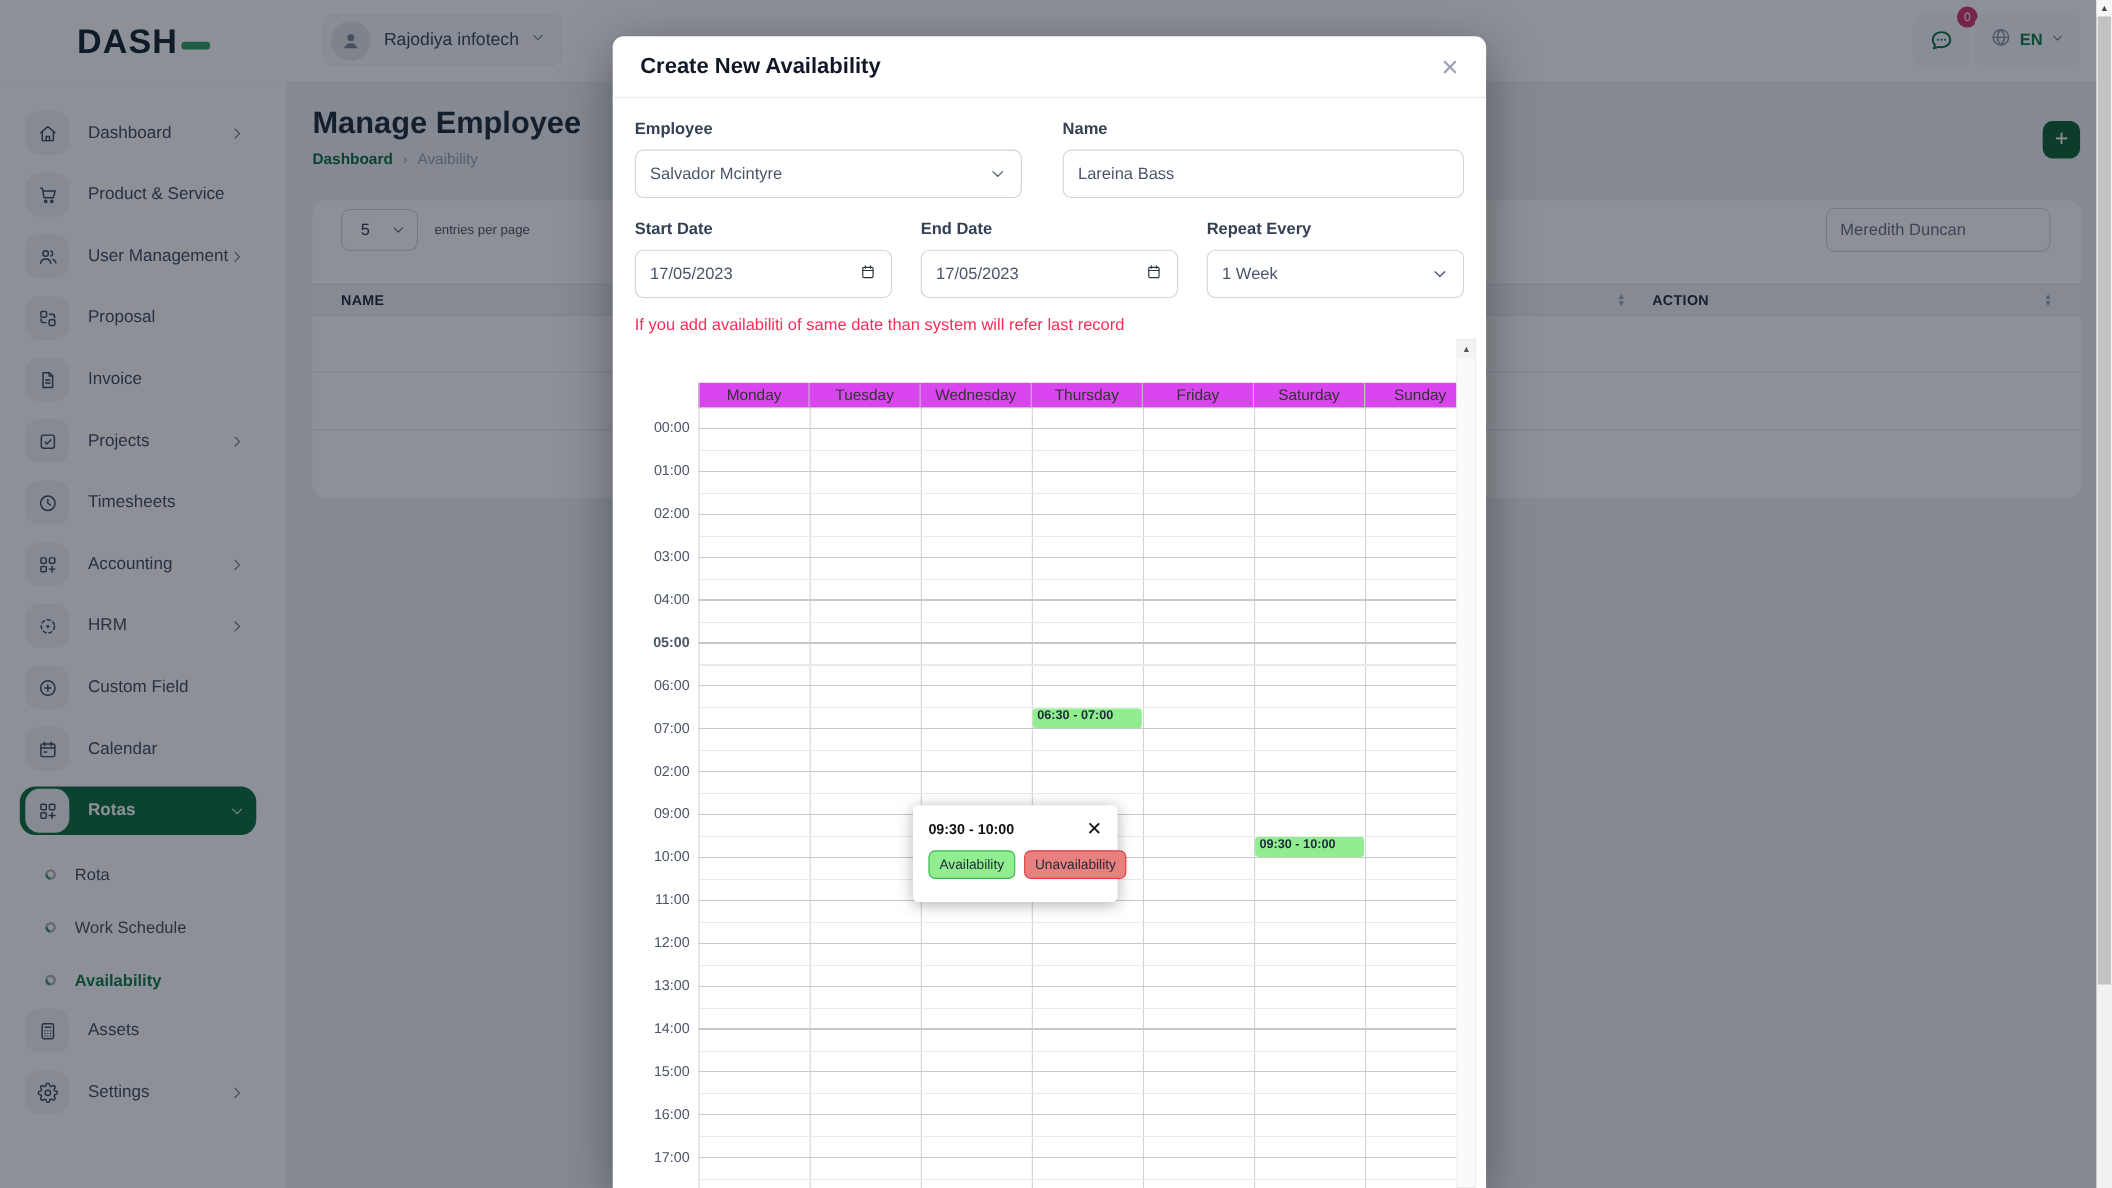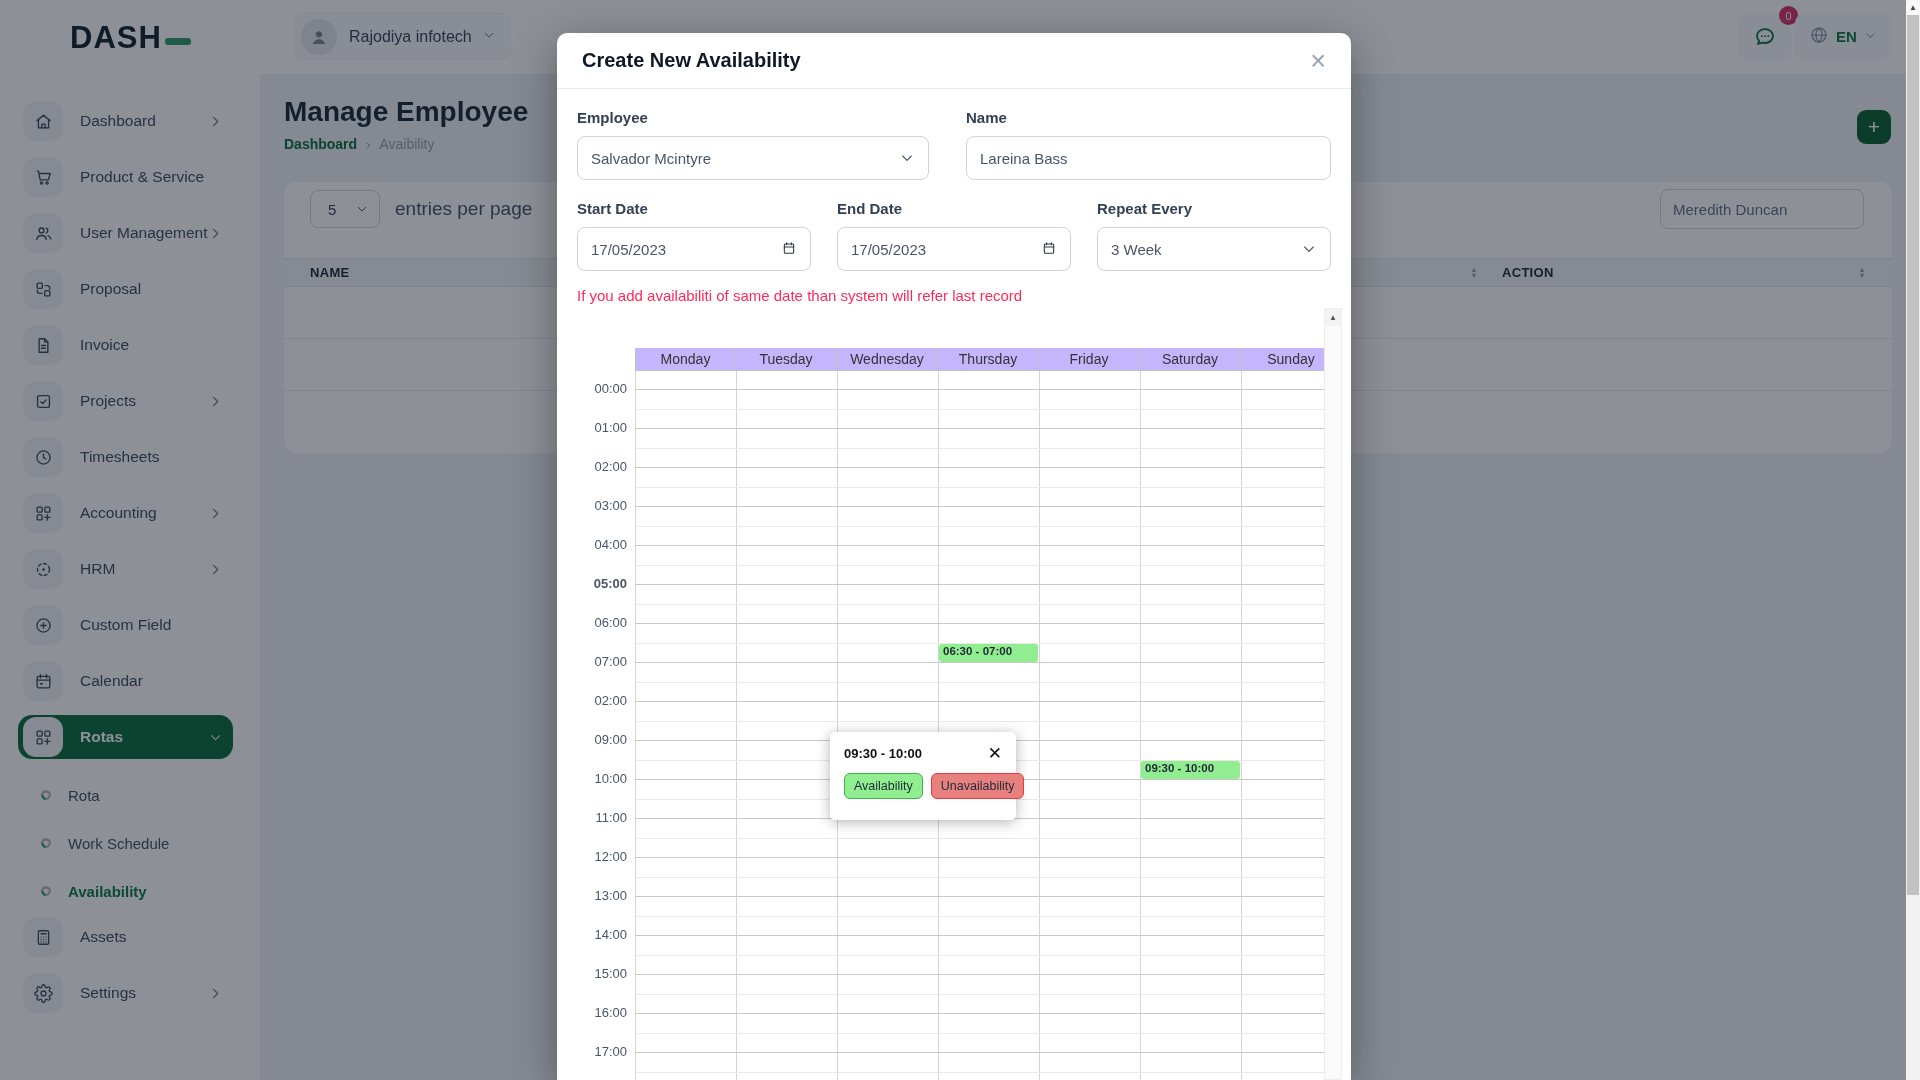--- a/index.html
+++ b/index.html
@@ -54,21 +54,21 @@
   .page-title{font-size:28px;font-weight:700;color:#1b2b3a;}
   .breadcrumb{margin-top:8px;font-size:14px;display:flex;align-items:center;}
   .bc-home{color:var(--primary);font-weight:600;cursor:pointer;}
   .bc-sep{color:#9aa3af;margin:0 9px;font-size:13px;}
   .bc-cur{color:#9aa3af;}
   .add-btn{position:absolute;top:36px;right:15px;width:34px;height:34px;border-radius:9px;background:#0c6132;color:#fff;font-size:21px;font-weight:400;display:flex;align-items:center;justify-content:center;cursor:pointer;}
   .card{margin:30px 14px 0 24px;background:#fff;border-radius:12px;padding-bottom:62px;}
   .card-controls{display:flex;align-items:center;padding:8px 28px 0 26px;position:relative;}
   .entries-select{width:70px;height:38px;border:1px solid #d0d5dd;border-radius:8px;display:flex;align-items:center;justify-content:space-between;padding:0 10px 0 17px;font-size:15px;color:#344054;background:#fff;cursor:pointer;}
   .entries-select svg{width:14px;height:14px;color:#49566a;}
-  .entries-label{margin-left:15px;font-size:19px;color:#475467;}
+  .entries-label{margin-left:15px;font-size:12px;color:#475467;}
   .search-input{position:absolute;right:28px;top:7px;width:204px;height:40px;border:1px solid #d0d5dd;border-radius:8px;padding:0 12px;font-size:15px;color:#667085;background:#fff;font-family:inherit;}
   .table{margin-top:30px;}
   .thead{display:flex;background:#f2f4f7;border-top:1px solid #e4e7ec;border-bottom:1px solid #e4e7ec;height:29px;align-items:center;font-size:13px;font-weight:700;color:#1d2939;letter-spacing:.3px;}
   .th-name{flex:1;display:flex;justify-content:space-between;align-items:center;padding:0 14px 0 26px;}
   .th-action{width:400px;display:flex;justify-content:space-between;align-items:center;padding:0 26px 0 10px;}
   .sort{display:flex;flex-direction:column;line-height:5.5px;font-size:7.5px;color:#98a2b3;cursor:pointer;}
   .trow{height:52px;border-bottom:1px solid #e8ebf0;}
 
   
   .overlay{position:fixed;left:0;top:0;right:14px;bottom:0;background:rgba(13,20,33,.47);z-index:40;}
@@ -86,21 +86,21 @@
   .control svg{width:16px;height:16px;color:#49566a;}
   input.control{width:100%;cursor:text;font-family:inherit;}
   .date-icon svg{width:16px;height:16px;color:#2b3440;stroke-width:1.6;}
   .warning{margin-top:16px;font-size:15px;color:var(--warn);flex:none;}
 
   
   .cal-scroll{flex:1;position:relative;margin-top:4px;min-height:0;}
   .cal{width:754px;height:100%;overflow:hidden;}
   .cal-head{display:flex;margin-top:40px;}
   .cal-gutter-head{width:58px;flex:none;}
-  .cal-day-head{width:101px;height:23px;flex:none;background:#c4b5fd;border-right:1px solid #c2c2c2;border-bottom:1px solid #c2c2c2;text-align:center;font-size:14px;color:#333;line-height:22px;}
+  .cal-day-head{width:101px;height:23px;flex:none;background:#d946ef;border-right:1px solid #c2c2c2;border-bottom:1px solid #c2c2c2;text-align:center;font-size:14px;color:#333;line-height:22px;}
   .cal-day-head:nth-child(2){border-left:1px solid #c2c2c2;}
   .cal-grid{position:relative;height:720px;}
   .cal-col{position:absolute;top:0;bottom:0;width:101px;border-left:1px solid #d4d4d4;}
   .cal-lines{position:absolute;left:58px;width:707px;top:18px;bottom:0;
     background:repeating-linear-gradient(to bottom,#c9c9c9 0 1px,transparent 1px 20px,#e9e9e9 20px 21px,transparent 21px 39px);}
   .time-label{position:absolute;left:0;width:50px;text-align:right;font-size:13px;color:#4a5568;}
   .cal-event{position:absolute;background:var(--event-green);border-radius:3px;font-size:11.5px;font-weight:600;color:#1f2937;padding:1px 4px;white-space:nowrap;overflow:hidden;cursor:pointer;z-index:2;}
   .popup{position:absolute;left:253px;top:361px;width:186px;height:88px;background:#fff;border-radius:5px;box-shadow:0 2px 14px rgba(0,0,0,.3);padding:13px 14px;z-index:6;}
   .popup-top{display:flex;justify-content:space-between;align-items:center;}
   .popup-time{font-size:13px;font-weight:700;color:#111;}
@@ -444,21 +444,21 @@
           <span>17/05/2023</span>
           <span class="date-icon"><svg viewBox="0 0 24 24">
                 <rect x="5" y="6" width="14" height="14" rx="1.5"></rect>
                 <path d="M8.5 4v3.2M15.5 4v3.2M5 10.4h14"></path>
               </svg></span>
         </div>
       </div>
       <div class="fcol3">
         <div class="flabel">Repeat Every</div>
         <div class="control">
-          <span>3 Week</span>
+          <span>1 Week</span>
           <svg viewBox="0 0 24 24">
               <path d="M5.5 9l6.5 6.5L18.5 9"></path>
             </svg>
         </div>
       </div>
     </div>
     <div class="warning">If you add availabiliti of same date than system will refer last record</div>
 
     <div class="cal-scroll">
       <div class="cal">

